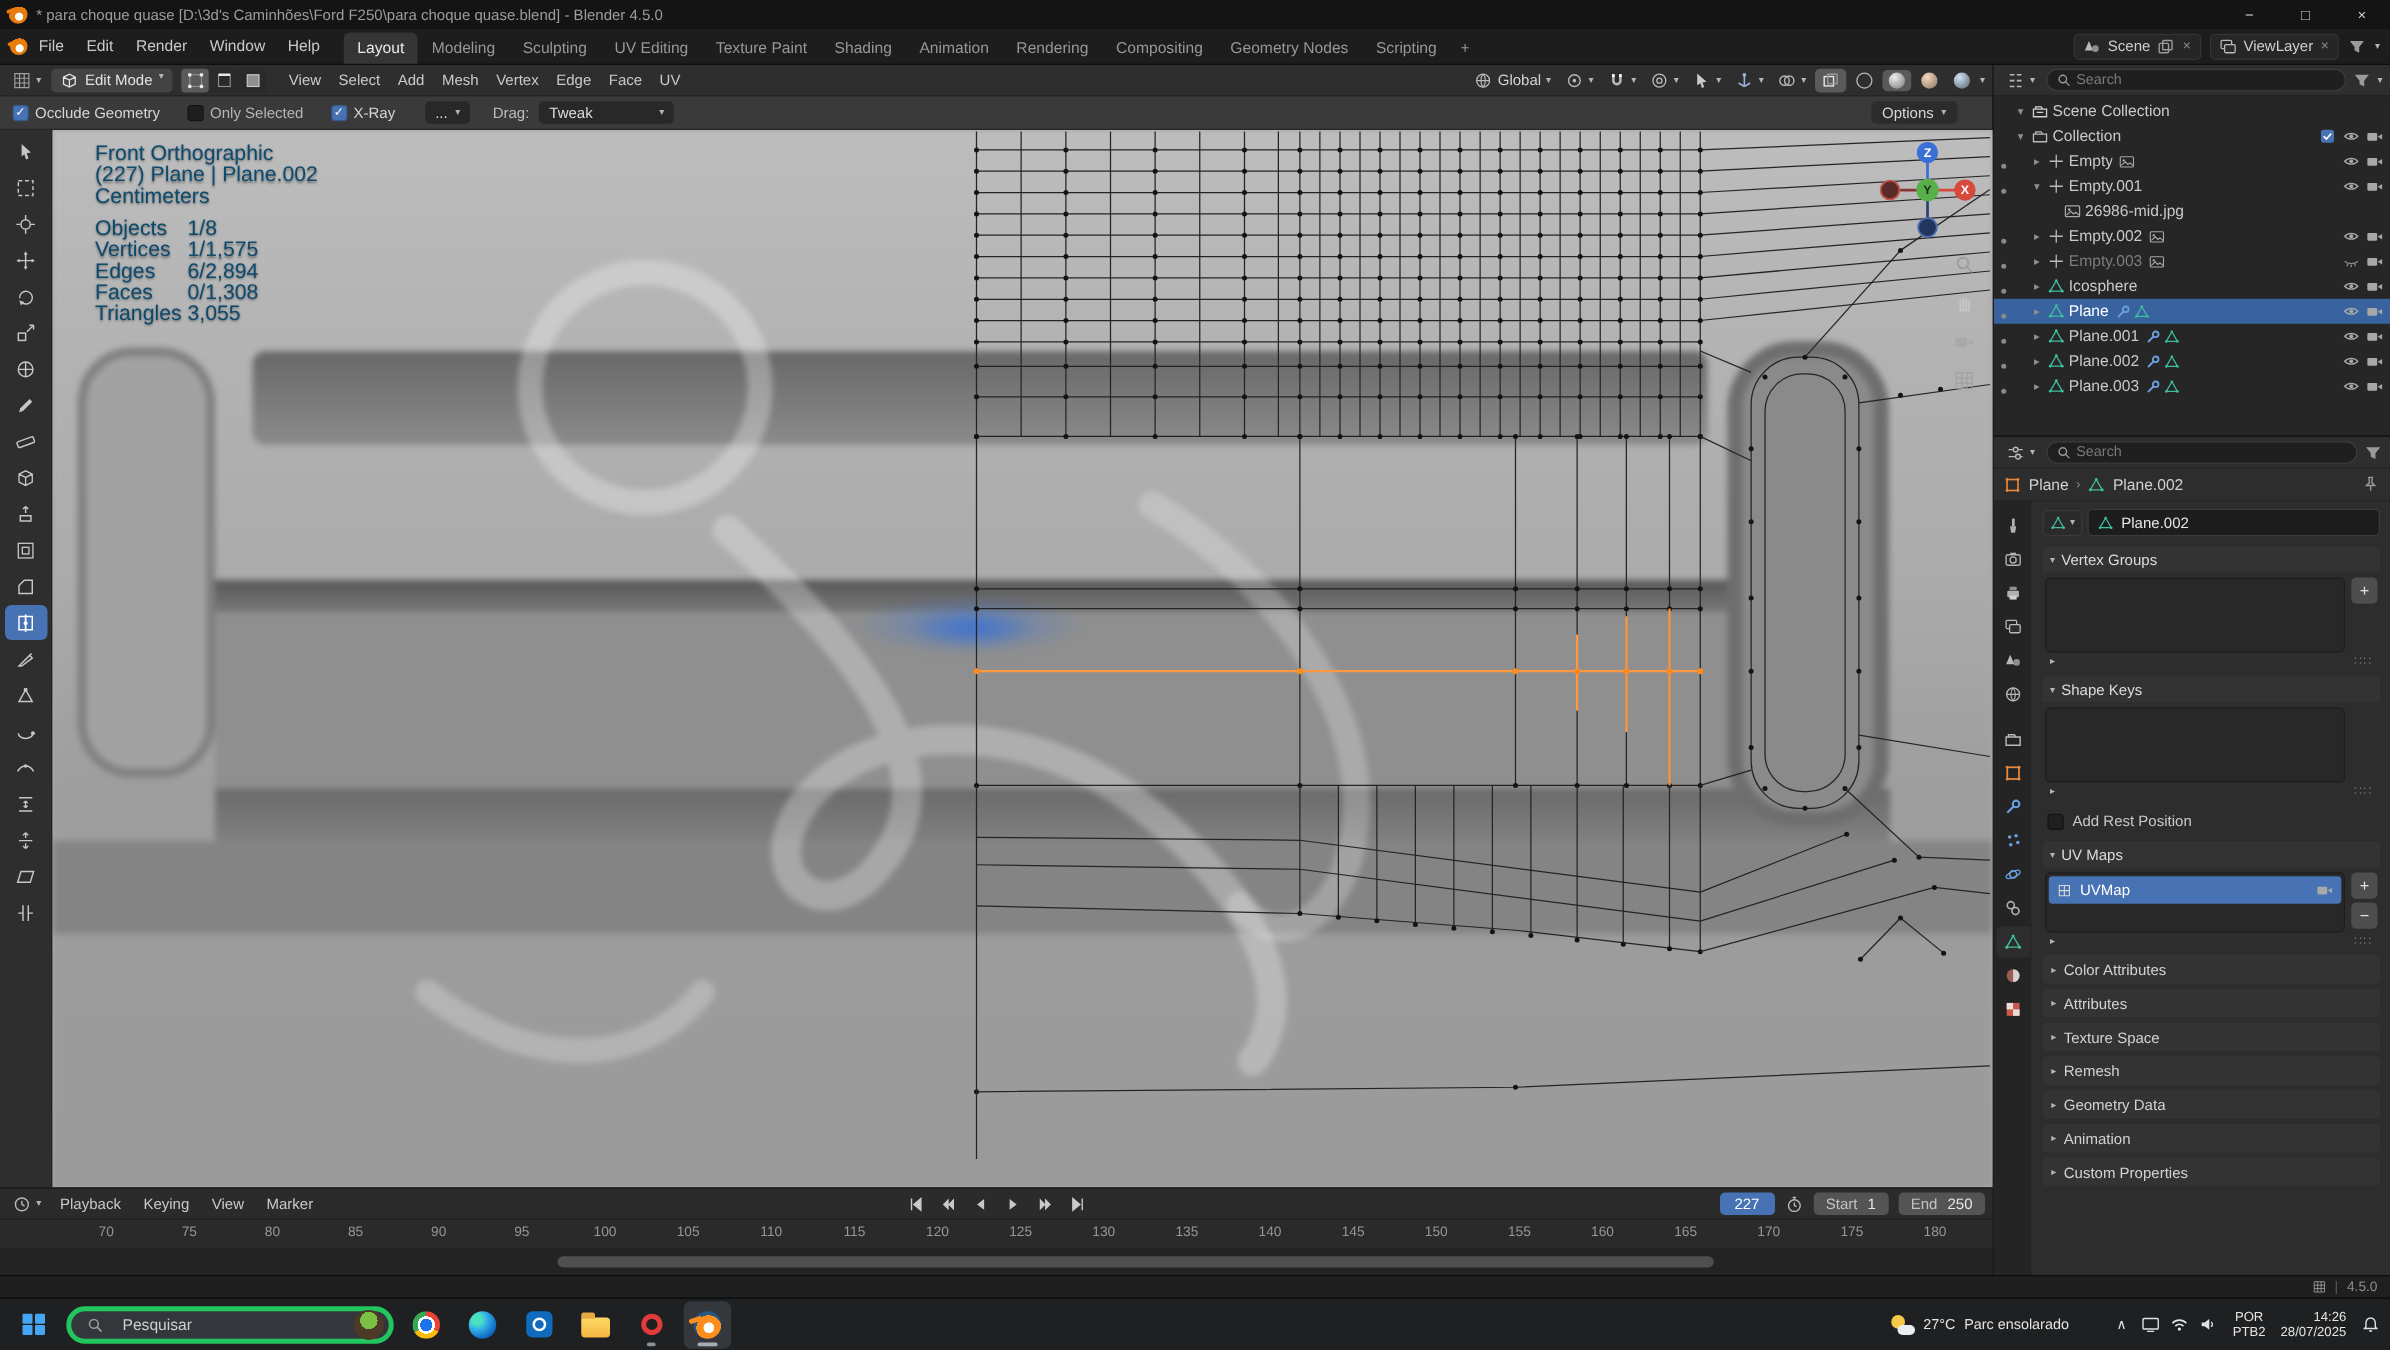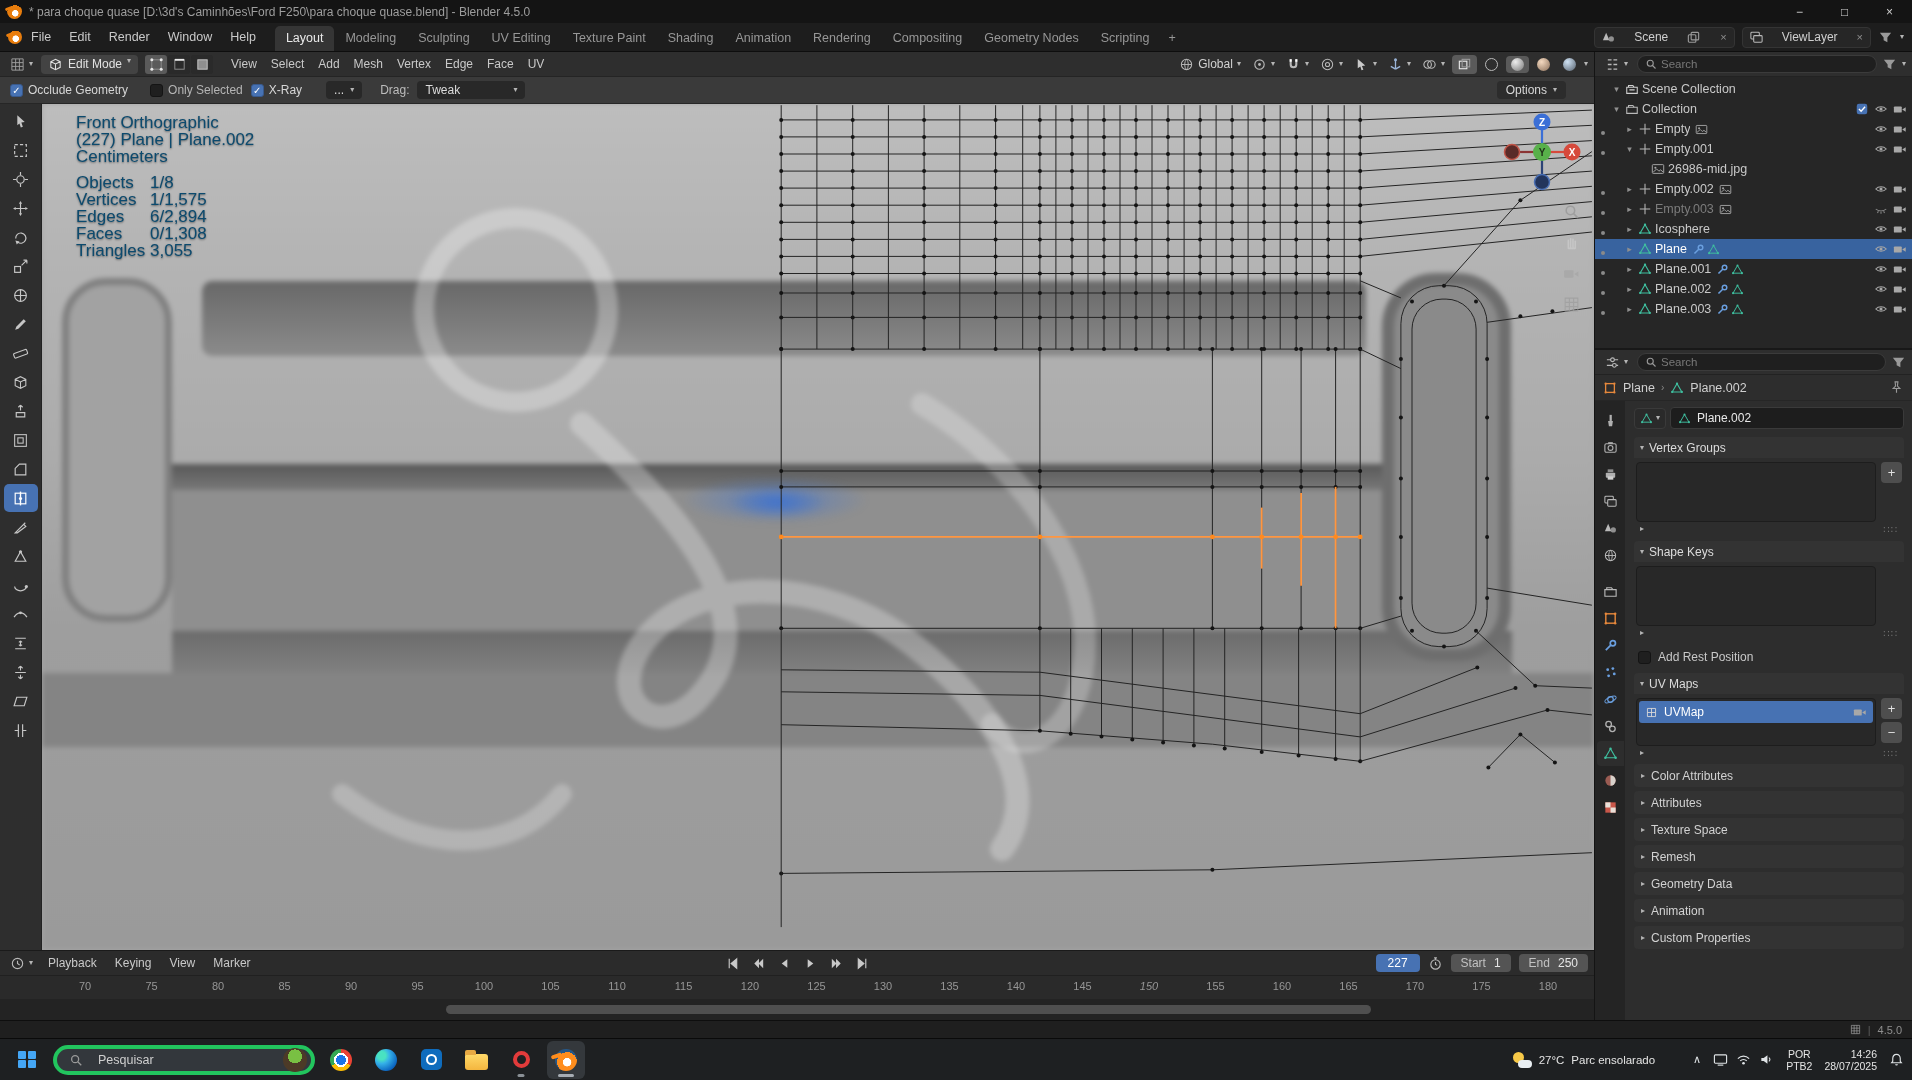--- a/index.html
+++ b/index.html
@@ -14,21 +14,21 @@
 .winbtns{margin-left:auto;display:flex;height:100%}
 .winbtn{width:45px;height:100%;display:flex;align-items:center;justify-content:center;color:#cfcfcf;font-size:12px}
 
 .menubar{height:29px;background:#1d1d1d;display:flex;align-items:center;color:#c3c3c3;font-size:12.5px;padding:0 8px;border-bottom:1px solid #0e0e0e;flex:none}
 .menu-item{padding:3px 9px;border-radius:4px;color:#c9c9c9;white-space:nowrap}
 .ws-tabs{display:flex;align-self:flex-end;margin-left:10px}
 .ws-tab{padding:5px 11px 6px;border-radius:5px 5px 0 0;color:#979797;white-space:nowrap}
 .ws-tab.active{background:#353535;color:#eaeaea}
 .ws-plus{padding:5px 8px 6px;color:#979797}
 .mb-right{margin-left:auto;display:flex;align-items:center;gap:7px}
-.mb-chip{display:flex;align-items:center;gap:18px;background:#262626;border:1px solid #343434;border-radius:4px;padding:2px 6px;font-size:12px;color:#cfcfcf}
+.mb-chip{display:flex;align-items:center;gap:5px;background:#262626;border:1px solid #343434;border-radius:4px;padding:2px 6px;font-size:12px;color:#cfcfcf}
 .mini-x{color:#8f8f8f;font-size:11px;padding:0 1px}
 
 .vp-header{height:25px;background:#2e2e2e;display:flex;align-items:center;gap:4px;padding:0 6px;font-size:12px;color:#d2d2d2;border-bottom:1px solid #242424;flex:none}
 .hchip{display:flex;gap:5px;padding:2px 7px;border-radius:4px;background:#434343;color:#e2e2e2;white-space:nowrap}
 .hflat{display:flex;align-items:center;gap:4px;padding:2px 4px;border-radius:4px}
 .selmode{display:flex;gap:1px;margin:0 3px}
 .selmode .sm{width:22px;height:19px;background:#2a2a2a;border-radius:3px;display:flex;align-items:center;justify-content:center}
 .selmode .sm.active{background:#5a5a5a}
 .vp-menus{display:flex;margin-left:4px}
 .vp-menus .menu-item{padding:3px 7px}
@@ -380,21 +380,21 @@
 
       <div class="tool-settings">
         <div class="ts-group">
           <span class="cb on"></span>
           <span>Occlude Geometry</span>
         </div>
         <div class="ts-group" style="margin-left:14px">
           <span class="cb"></span>
           <span style="color:#b5b5b5">Only Selected</span>
         </div>
-        <div class="ts-group" style="">
+        <div class="ts-group" style="margin-left:14px">
           <span class="cb on"></span>
           <span>X-Ray</span>
         </div>
         <div class="ts-chip" style="margin-left:16px">
           <span>...</span>
             <span class="tri">▾</span>
         </div>
         <span style="margin-left:10px;color:#bdbdbd">Drag:</span>
         <div class="ts-chip" style="width:108px;justify-content:space-between">
           <span>Tweak</span>
@@ -1077,21 +1077,21 @@
           <span class="tick" style="left: 484px;">100</span>
           <span class="tick" style="left: 550.5px;">105</span>
           <span class="tick" style="left: 617px;">110</span>
           <span class="tick" style="left: 683.5px;">115</span>
           <span class="tick" style="left: 750px;">120</span>
           <span class="tick" style="left: 816.5px;">125</span>
           <span class="tick" style="left: 883px;">130</span>
           <span class="tick" style="left: 949.5px;">135</span>
           <span class="tick" style="left: 1016px;">140</span>
           <span class="tick" style="left: 1082.5px;">145</span>
-          <span class="tick" style="left: 1149px; font-style: italic;">150</span>
+          <span class="tick" style="left: 1149px;">150</span>
           <span class="tick" style="left: 1215.5px;">155</span>
           <span class="tick" style="left: 1282px;">160</span>
           <span class="tick" style="left: 1348.5px;">165</span>
           <span class="tick" style="left: 1415px;">170</span>
           <span class="tick" style="left: 1481.5px;">175</span>
           <span class="tick" style="left: 1548px;">180</span>
         </div>
       <div class="tl-lane">
         <div class="tl-scroll"></div>
       </div>

